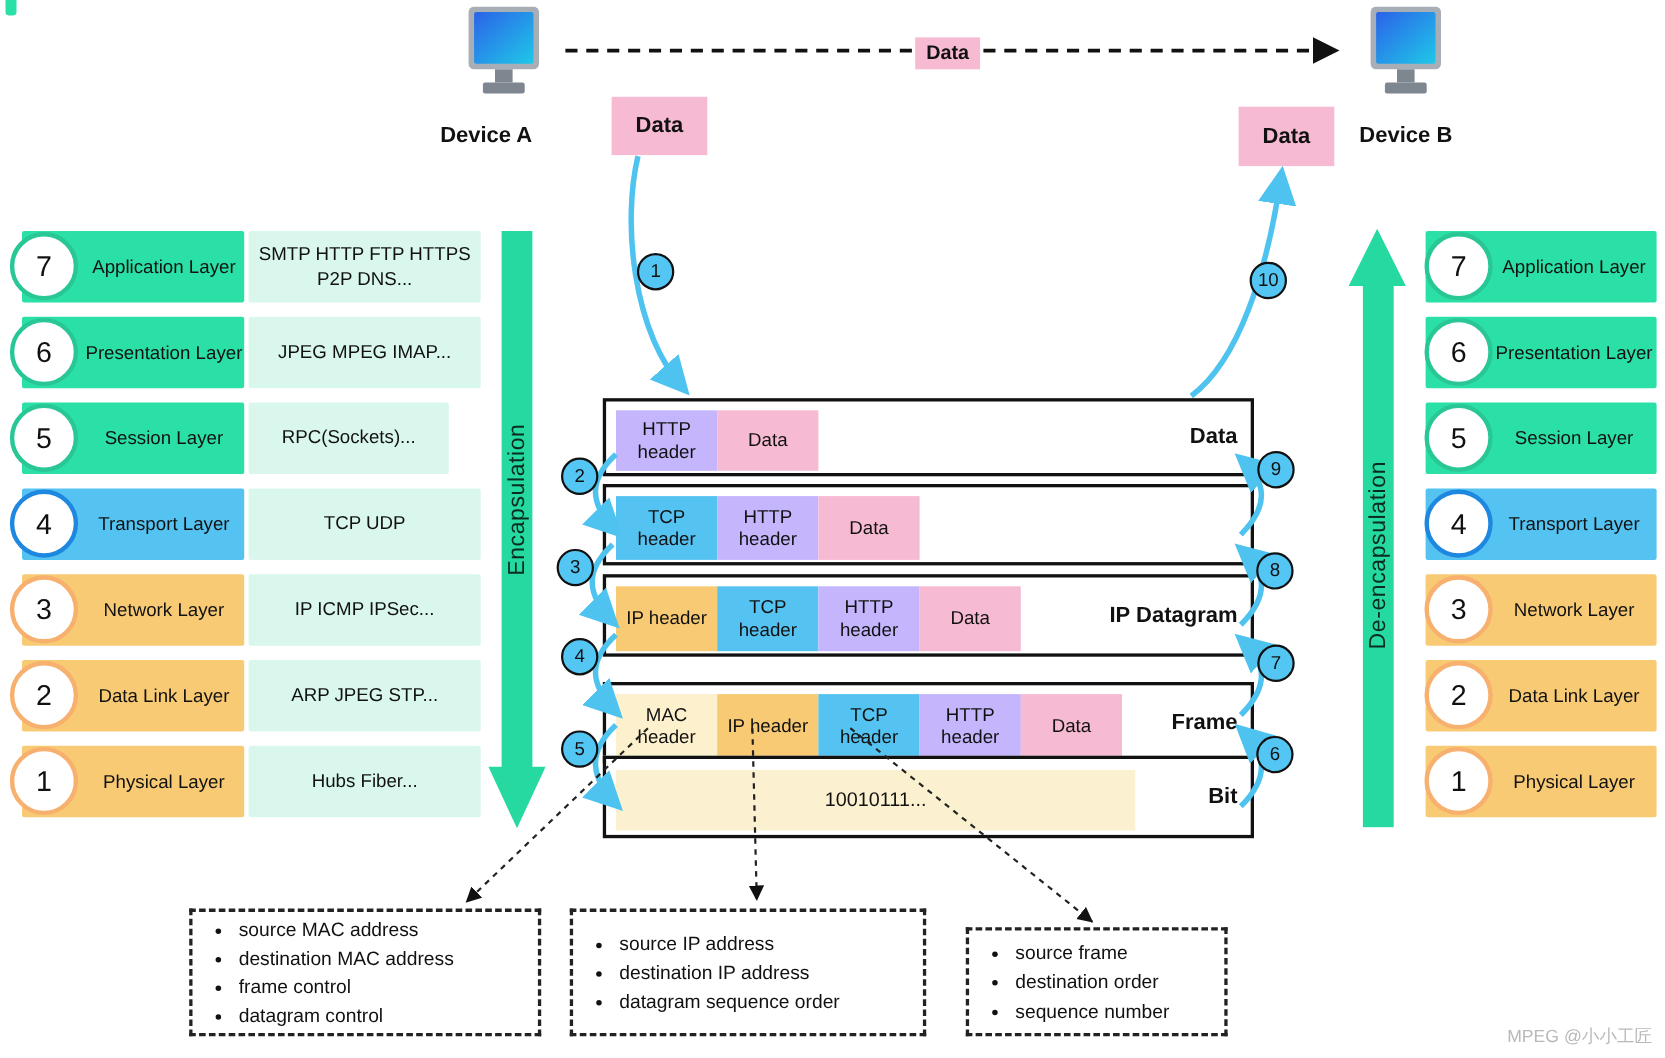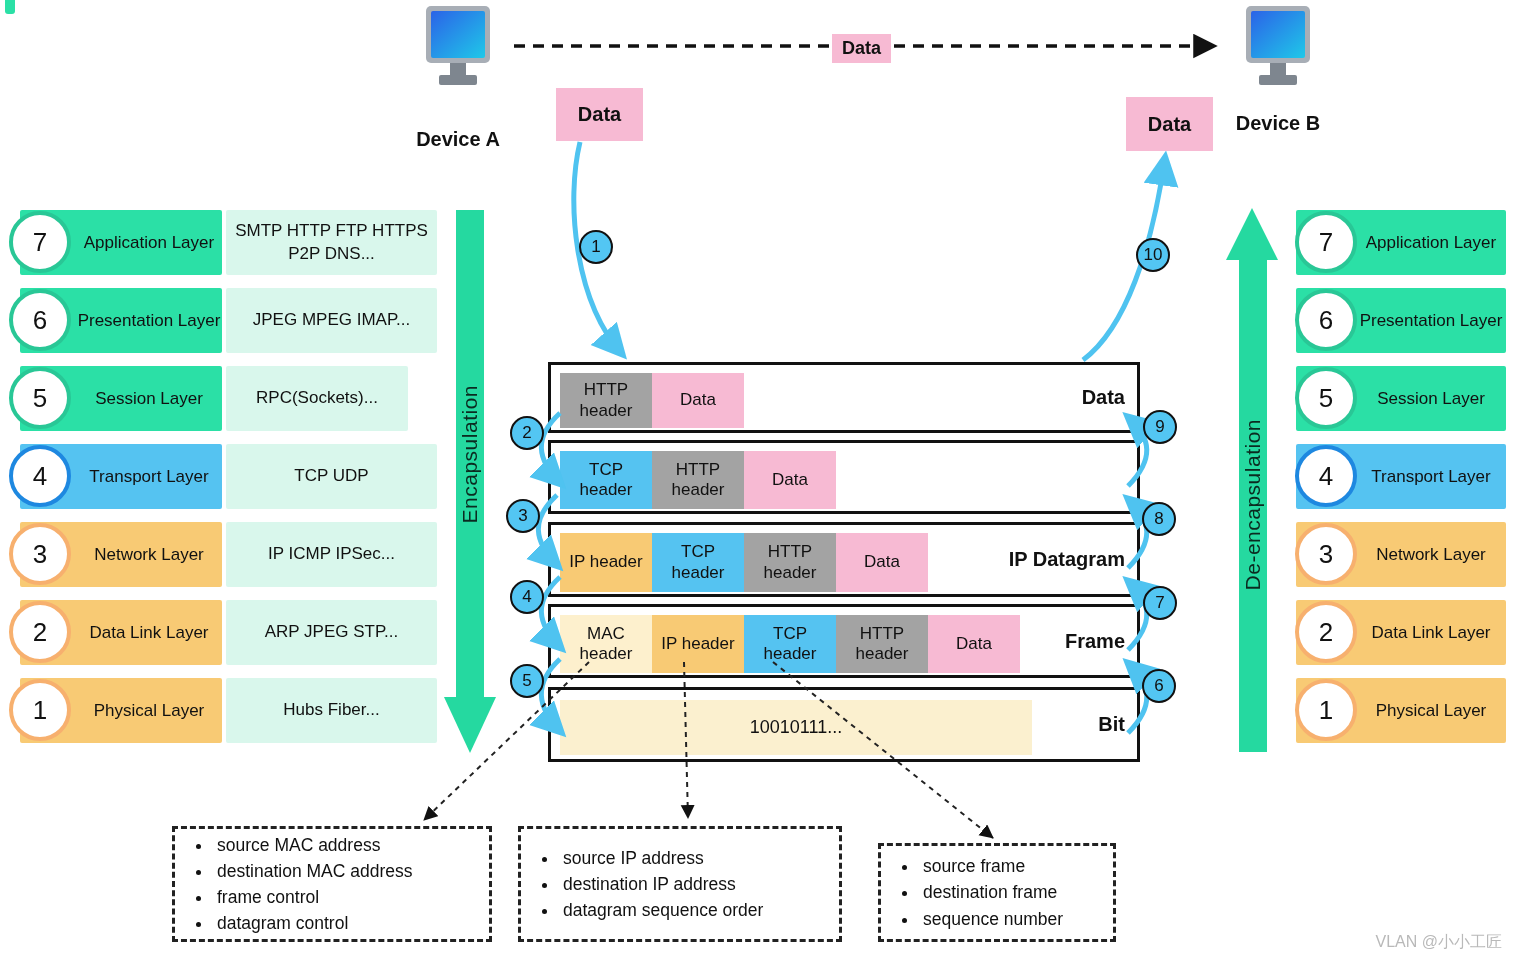--- a/index.html
+++ b/index.html
@@ -36,21 +36,21 @@
   .vtext { writing-mode:vertical-rl; transform:rotate(180deg); font-size:21px; letter-spacing:0.5px; color:#0b2b20; white-space:nowrap; }
   .tri-down { position:absolute; width:0; height:0; border-left:26px solid transparent; border-right:26px solid transparent;
               border-top:56px solid #25d9a0; }
   .tri-up   { position:absolute; width:0; height:0; border-left:26px solid transparent; border-right:26px solid transparent;
               border-bottom:52px solid #25d9a0; }
 
   
   .stack-box { position:absolute; left:548px; width:592px; background:#fff; border:3px solid #111; z-index:1; }
   .seg { position:absolute; top:8px; width:92px; display:flex; align-items:center; justify-content:center;
          text-align:center; font-size:17px; line-height:1.2; padding:0 6px; }
-  .seg-green  { background:#a3a3a3; }
+  .seg-green  { background:#c4b5fd; }
   .seg-blue   { background:#55c3f1; }
   .seg-orange { background:#f8ca74; }
   .seg-cream  { background:#fdf0cd; }
   .seg-pink   { background:#f7bad3; }
   .stack-label { position:absolute; right:12px; top:0; height:100%; display:flex; align-items:center;
                  text-align:right; font-size:20px; font-weight:bold; white-space:pre-line; line-height:1.35; }
   .bit-bar { position:absolute; left:9px; top:10px; width:472px; height:55px; background:#fbf0cf;
              display:flex; align-items:center; justify-content:center; font-size:18px; }
 
   
@@ -79,21 +79,21 @@
         <linearGradient id="gA" x1="0" y1="0" x2="1" y2="1">
       <stop offset="0" stop-color="#2b63e8"></stop>
           <stop offset="1" stop-color="#1fc8e8"></stop>
         </linearGradient>
       </defs>
     <rect x="14" y="0" width="64" height="57" rx="5" fill="#a8aeb6"></rect>
     <rect x="19" y="5" width="54" height="47" rx="2" fill="url(#gA)"></rect>
     <rect x="38" y="57" width="16" height="12" fill="#7e868f"></rect>
     <rect x="27" y="69" width="38" height="10" rx="2" fill="#7e868f"></rect>
   </svg>
-  <div class="device-label" style="left:388px; top:112px;margin-top:16px;">Device A</div>
+  <div class="device-label" style="left:372px; top:112px;">Device A</div>
 
   <svg class="monitor" style="left:1232px; top:6px;" width="92" height="84" viewBox="0 0 92 84">
     <defs>
         <linearGradient id="gB" x1="0" y1="0" x2="1" y2="1">
       <stop offset="0" stop-color="#2b63e8"></stop>
           <stop offset="1" stop-color="#1fc8e8"></stop>
         </linearGradient>
       </defs>
     <rect x="14" y="0" width="64" height="57" rx="5" fill="#a8aeb6"></rect>
     <rect x="19" y="5" width="54" height="47" rx="2" fill="url(#gB)"></rect>
@@ -194,21 +194,21 @@
   </div>
 
   <div class="stack-box" style="top:522px; height:75px;">
     <div class="seg seg-orange" style="left:9px;  height:59px;">IP header</div>
     <div class="seg seg-blue" style="left:101px; height:59px;">TCP header</div>
     <div class="seg seg-green" style="left:193px; height:59px;">HTTP header</div>
     <div class="seg seg-pink" style="left:285px; height:59px;">Data</div>
     <div class="stack-label">IP Datagram</div>
   </div>
 
-  <div class="stack-box" style="top:604px; height:74px;">
+  <div class="stack-box" style="top:620px; height:74px;">
     <div class="seg seg-cream" style="left:9px;  height:58px;">MAC header</div>
     <div class="seg seg-orange" style="left:101px; height:58px;">IP header</div>
     <div class="seg seg-blue" style="left:193px; height:58px;">TCP header</div>
     <div class="seg seg-green" style="left:285px; height:58px;">HTTP header</div>
     <div class="seg seg-pink" style="left:377px; height:58px;">Data</div>
     <div class="stack-label">Frame</div>
   </div>
 
   <div class="stack-box" style="top:687px; height:75px;">
     <div class="bit-bar">10010111...</div>
@@ -265,19 +265,19 @@
   <div class="note" style="left:518px; top:826px; width:324px; height:116px;">
     <ul>
       <li>source IP address</li>
       <li>destination IP address</li>
       <li>datagram sequence order</li>
     </ul>
   </div>
   <div class="note" style="left:878px; top:843px; width:238px; height:99px;">
     <ul>
       <li>source frame</li>
-      <li>destination frame</li>
+      <li>destination order</li>
       <li>sequence number</li>
     </ul>
   </div>
 
-  <div class="watermark">VLAN @小小工匠</div>
+  <div class="watermark">MPEG @小小工匠</div>
 </div>
 
 </body></html>

